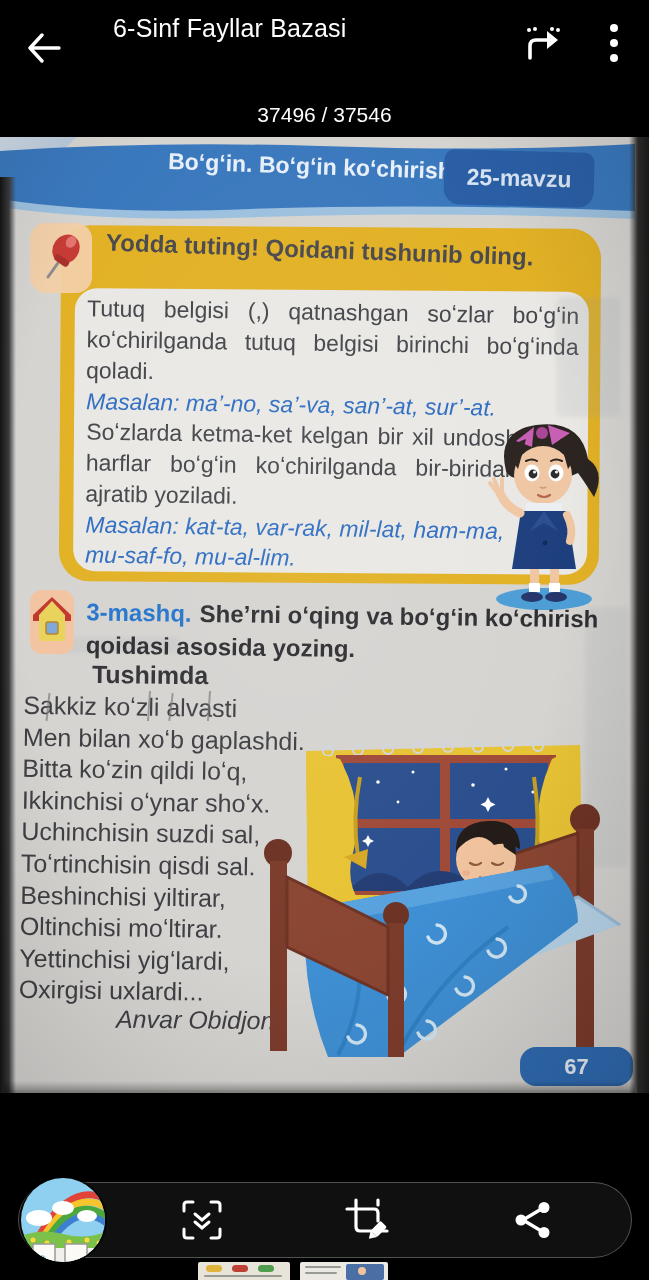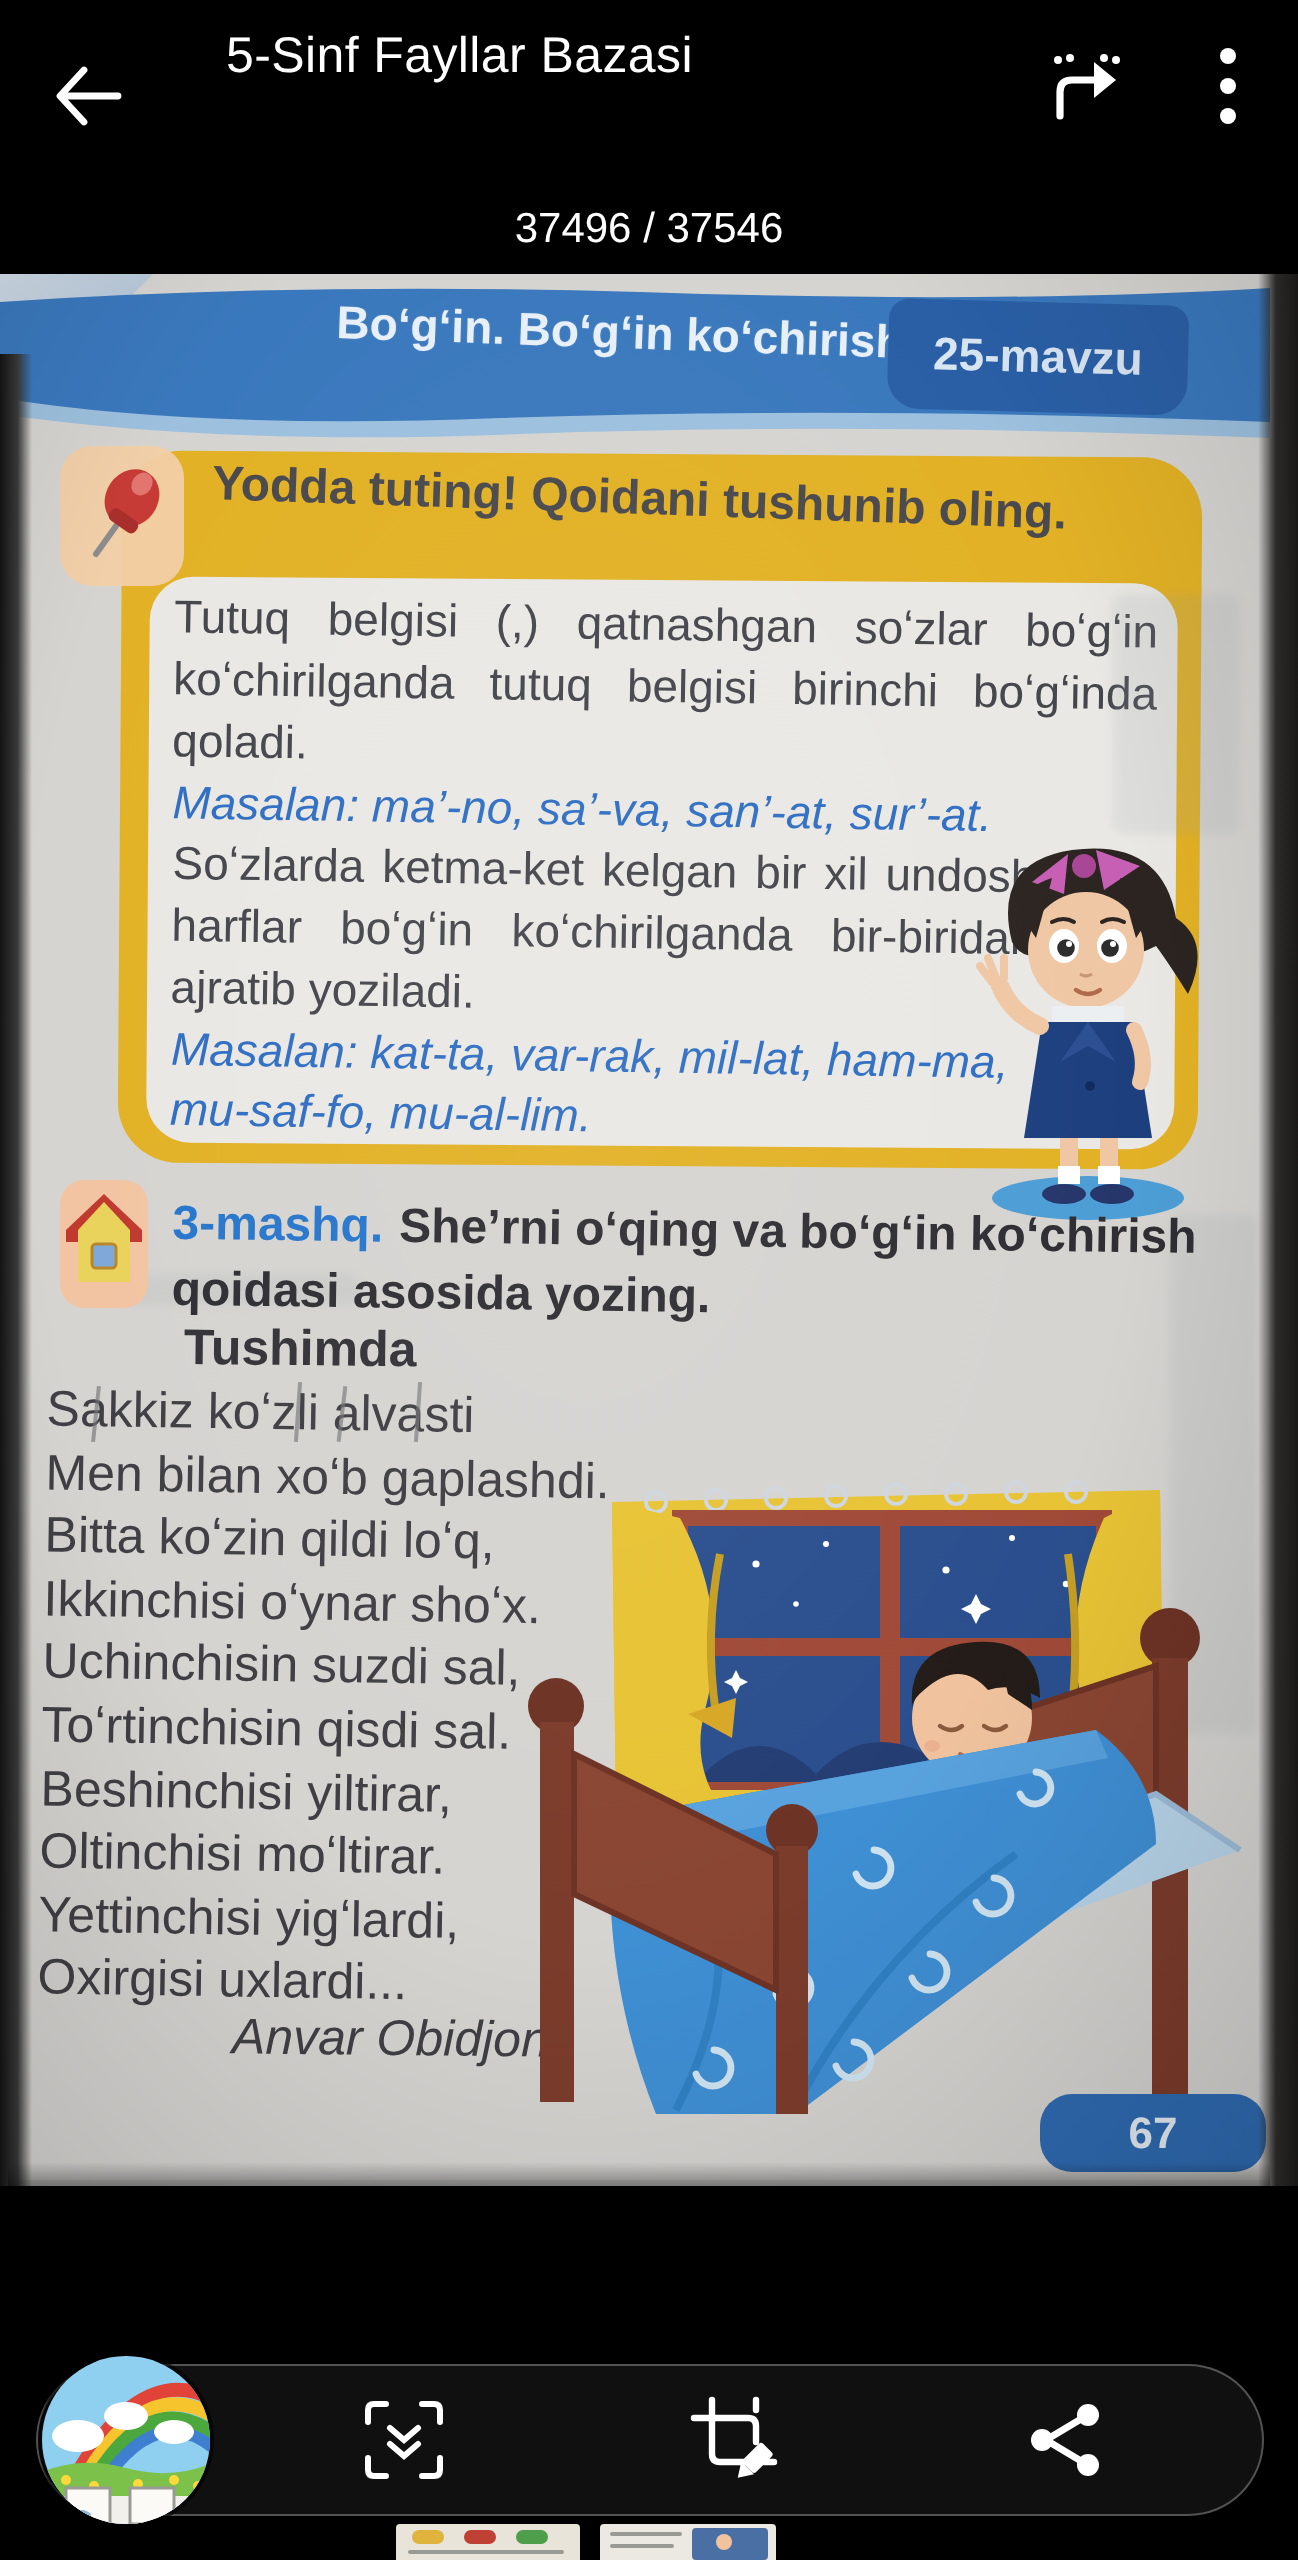--- a/index.html
+++ b/index.html
@@ -82,21 +82,21 @@
 <body>
 
 <div id="screen">
 
   <div class="abs appbar">
     <div class="abs back-btn">
       <svg width="34" height="30" viewBox="0 0 34 30">
         <path d="M15 2 L3 15 L15 28 M4 15 H32" stroke="#fff" stroke-width="3.4" fill="none" stroke-linecap="round" stroke-linejoin="round"></path>
       </svg>
     </div>
-    <div class="abs app-title">5-Sinf Fayllar Bazasi</div>
+    <div class="abs app-title">6-Sinf Fayllar Bazasi</div>
     <div class="abs fwd-btn">
       <svg width="44" height="42" viewBox="0 0 44 42">
         <circle cx="7" cy="8" r="2" fill="#fff"></circle>
           <circle cx="13" cy="7" r="2" fill="#fff"></circle>
         <circle cx="30" cy="7" r="2" fill="#fff"></circle>
           <circle cx="36" cy="8" r="2" fill="#fff"></circle>
         <path d="M8 36 V24 Q8 18 14 18 H32" stroke="#fff" stroke-width="3.6" fill="none" stroke-linecap="round"></path>
         <path d="M25 9 L36 18 L25 27 Z" fill="#fff"></path>
       </svg>
     </div>

